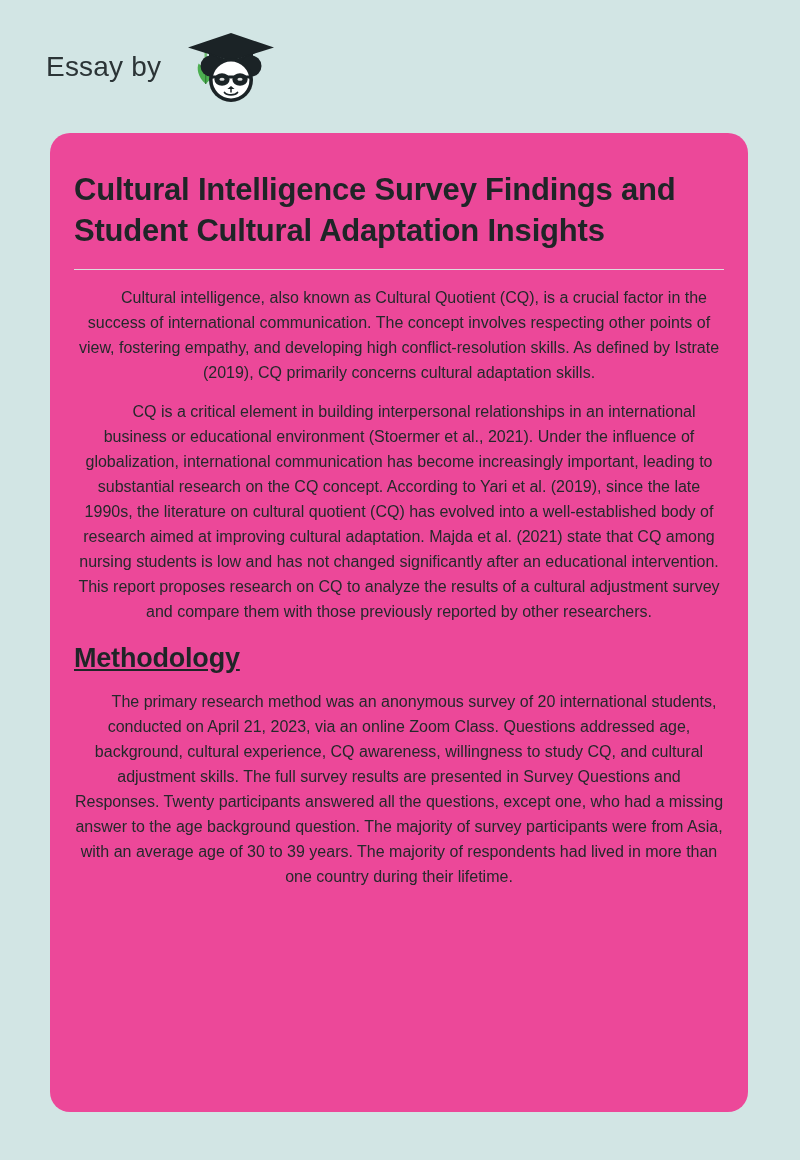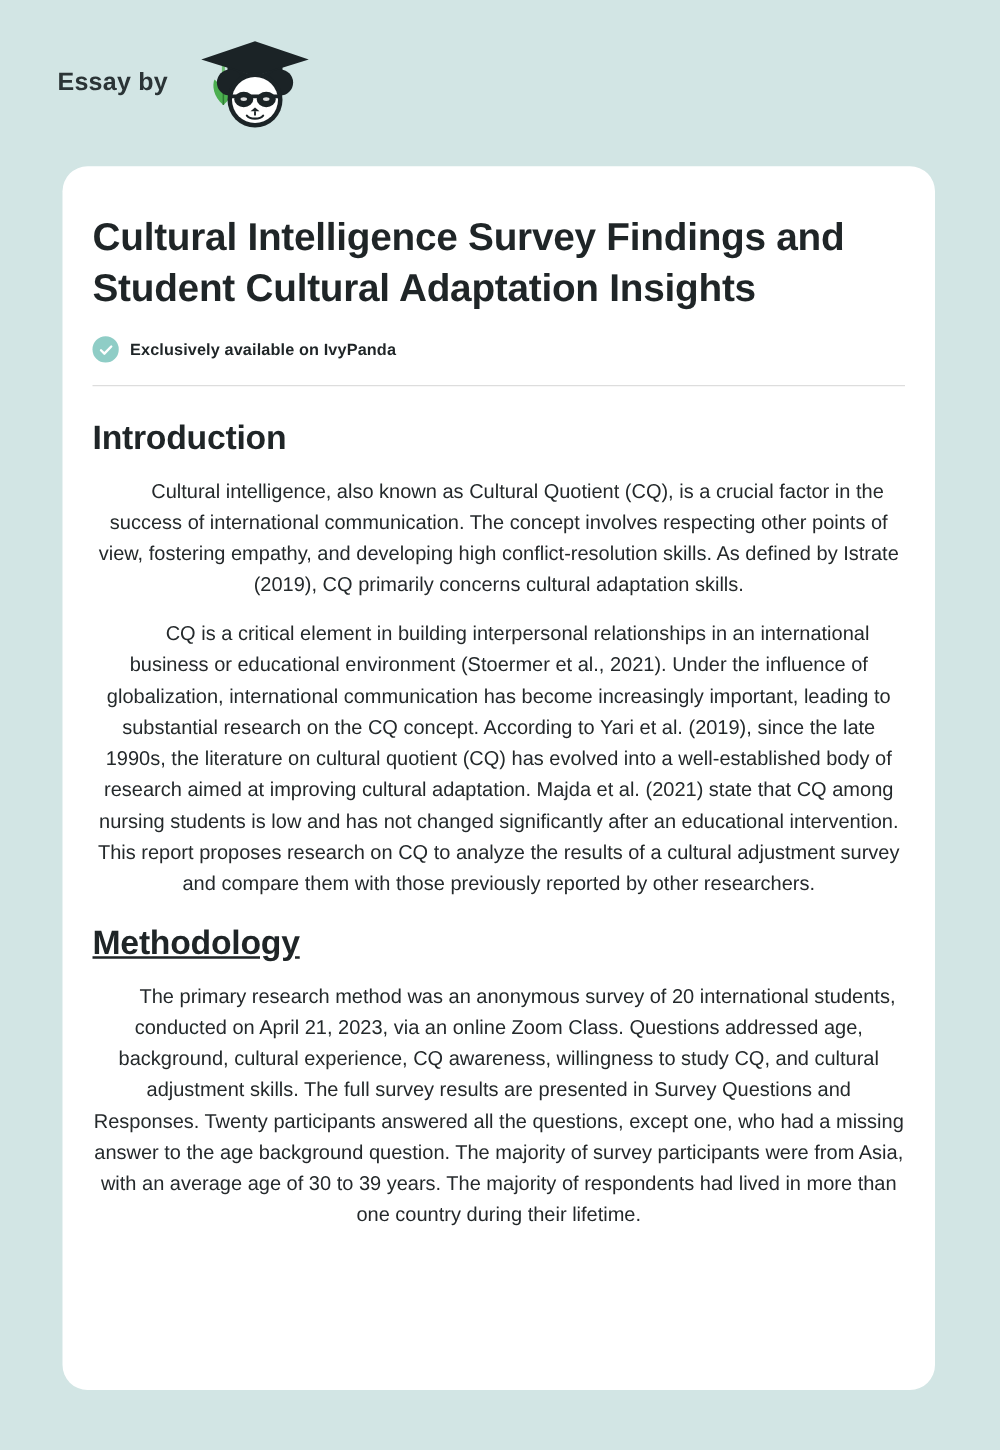--- a/index.html
+++ b/index.html
@@ -17,24 +17,24 @@
 
   
   .brand-bar {
     height: 133px;
     display: flex;
     align-items: center;
     padding-left: 46px;
     box-sizing: border-box;
   }
   .brand-essay-by {
-    font-size: 20px;
+    font-size: 28px;
     color: #2b3436;
     letter-spacing: .2px;
-    font-weight: 700;
+    font-weight: 400;
     white-space: nowrap;
   }
   .brand-logo-wrap {
     display: flex;
     align-items: center;
     margin-left: 22px;
   }
   .panda-mark {
     width: 96px;
     height: 78px;
@@ -57,21 +57,21 @@
     font-weight: 700;
   }
 
   
   .paper-card {
     position: absolute;
     left: 50px;
     top: 133px;
     width: 698px;
     height: 979px;
-    background: #ffffff;
+    background: #ec4899;
     border-radius: 20px;
     box-sizing: border-box;
     padding: 0 24px;
     overflow: hidden;
   }
   .card-inner {
     padding: 0 0 0 0;
   }
 
   .doc-title {
@@ -178,32 +178,23 @@
       </svg>
     </span>
   </a>
 </div>
 
 <div class="paper-card">
   <div class="card-inner">
 
     <h1 class="doc-title">Cultural Intelligence Survey Findings and Student Cultural Adaptation Insights</h1>
 
-    <div class="exclusive-row">
-      <span class="check-badge">
-        <svg width="12" height="12" viewBox="0 0 12 12" xmlns="http://www.w3.org/2000/svg" aria-hidden="true">
-          <path d="M1.8 6.2 L4.5 8.9 L10 3.2" stroke="#ffffff" stroke-width="1.9" fill="none" stroke-linecap="round" stroke-linejoin="round"></path>
-        </svg>
-      </span>
-      <span class="exclusive-text">Exclusively available on IvyPanda</span>
-    </div>
 
     <div class="divider"></div>
 
-    <h2 class="section-heading">Introduction</h2>
     <p class="body-par">Cultural intelligence, also known as Cultural Quotient (CQ), is a crucial factor in the success of international communication. The concept involves respecting other points of view, fostering empathy, and developing high conflict-resolution skills. As defined by Istrate (2019), CQ primarily concerns cultural adaptation skills.</p>
     <p class="body-par">CQ is a critical element in building interpersonal relationships in an international business or educational environment (Stoermer et al., 2021). Under the influence of globalization, international communication has become increasingly important, leading to substantial research on the CQ concept. According to Yari et al. (2019), since the late 1990s, the literature on cultural quotient (CQ) has evolved into a well-established body of research aimed at improving cultural adaptation. Majda et al. (2021) state that CQ among nursing students is low and has not changed significantly after an educational intervention. This report proposes research on CQ to analyze the results of a cultural adjustment survey and compare them with those previously reported by other researchers.</p>
 
     <h2 class="section-heading sec-gap">Methodology</h2>
     <p class="body-par">The primary research method was an anonymous survey of 20 international students, conducted on April 21, 2023, via an online Zoom Class. Questions addressed age, background, cultural experience, CQ awareness, willingness to study CQ, and cultural adjustment skills. The full survey results are presented in Survey Questions and Responses. Twenty participants answered all the questions, except one, who had a missing answer to the age background question. The majority of survey participants were from Asia, with an average age of 30 to 39 years. The majority of respondents had lived in more than one country during their lifetime.</p>
 
   </div>
 </div>
 
 </body></html>

